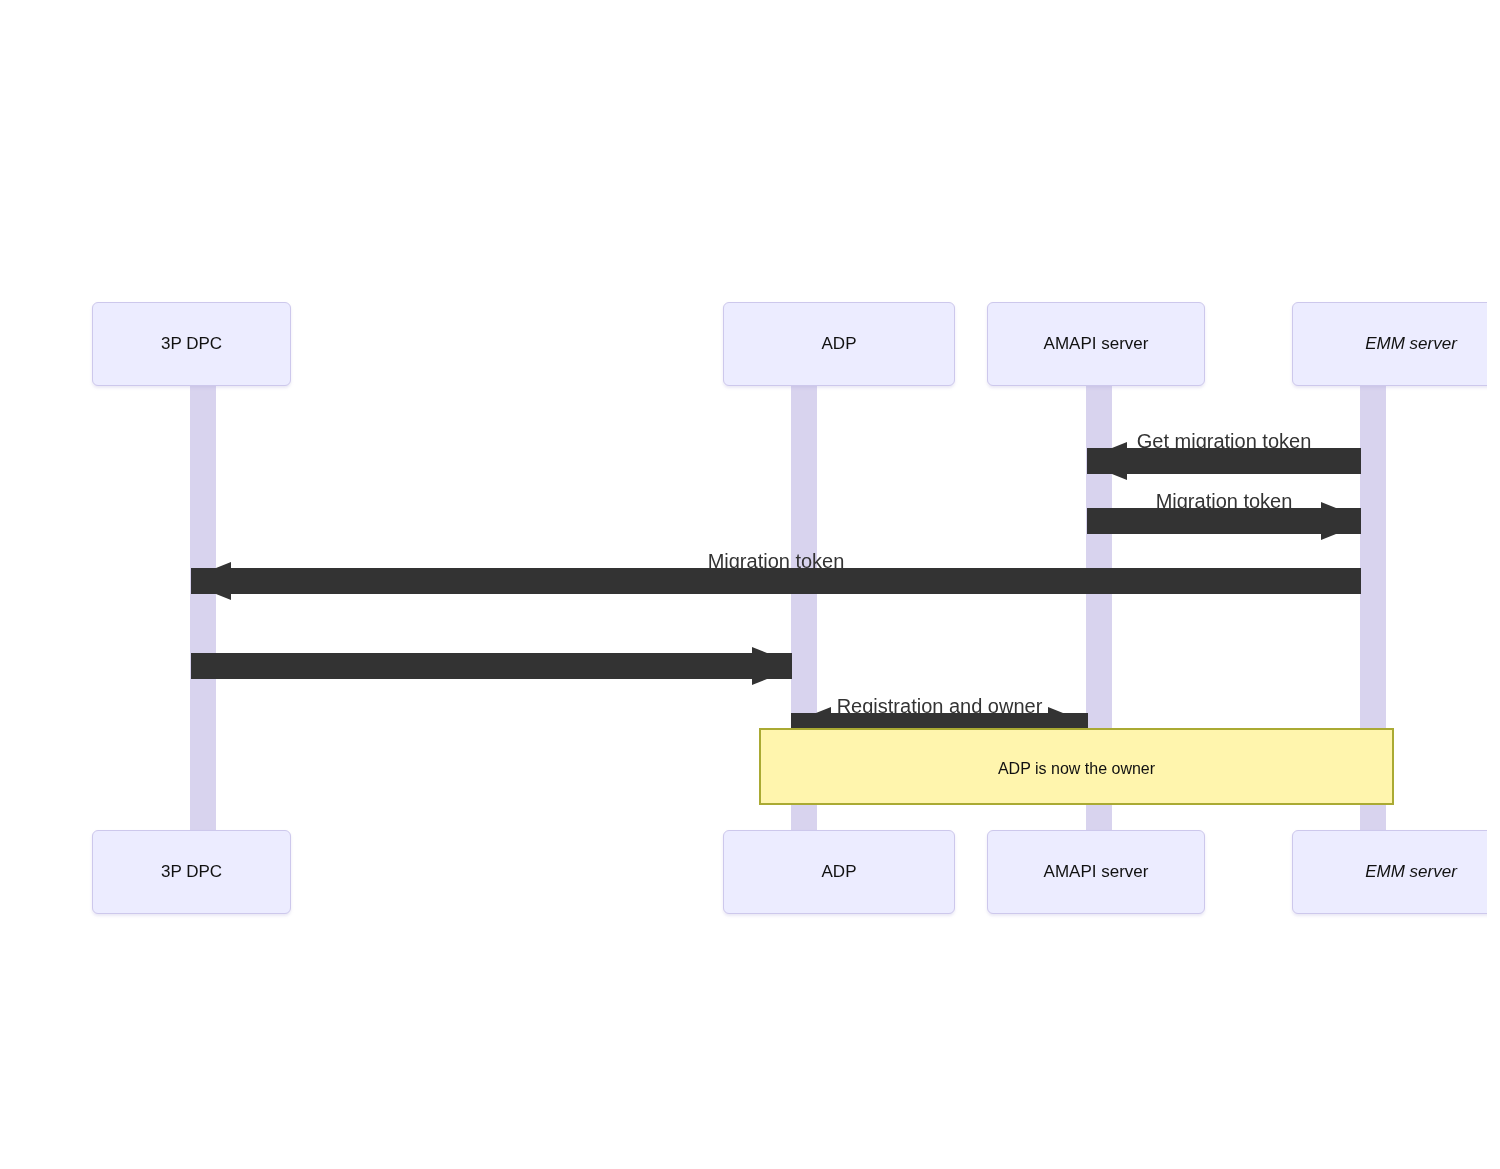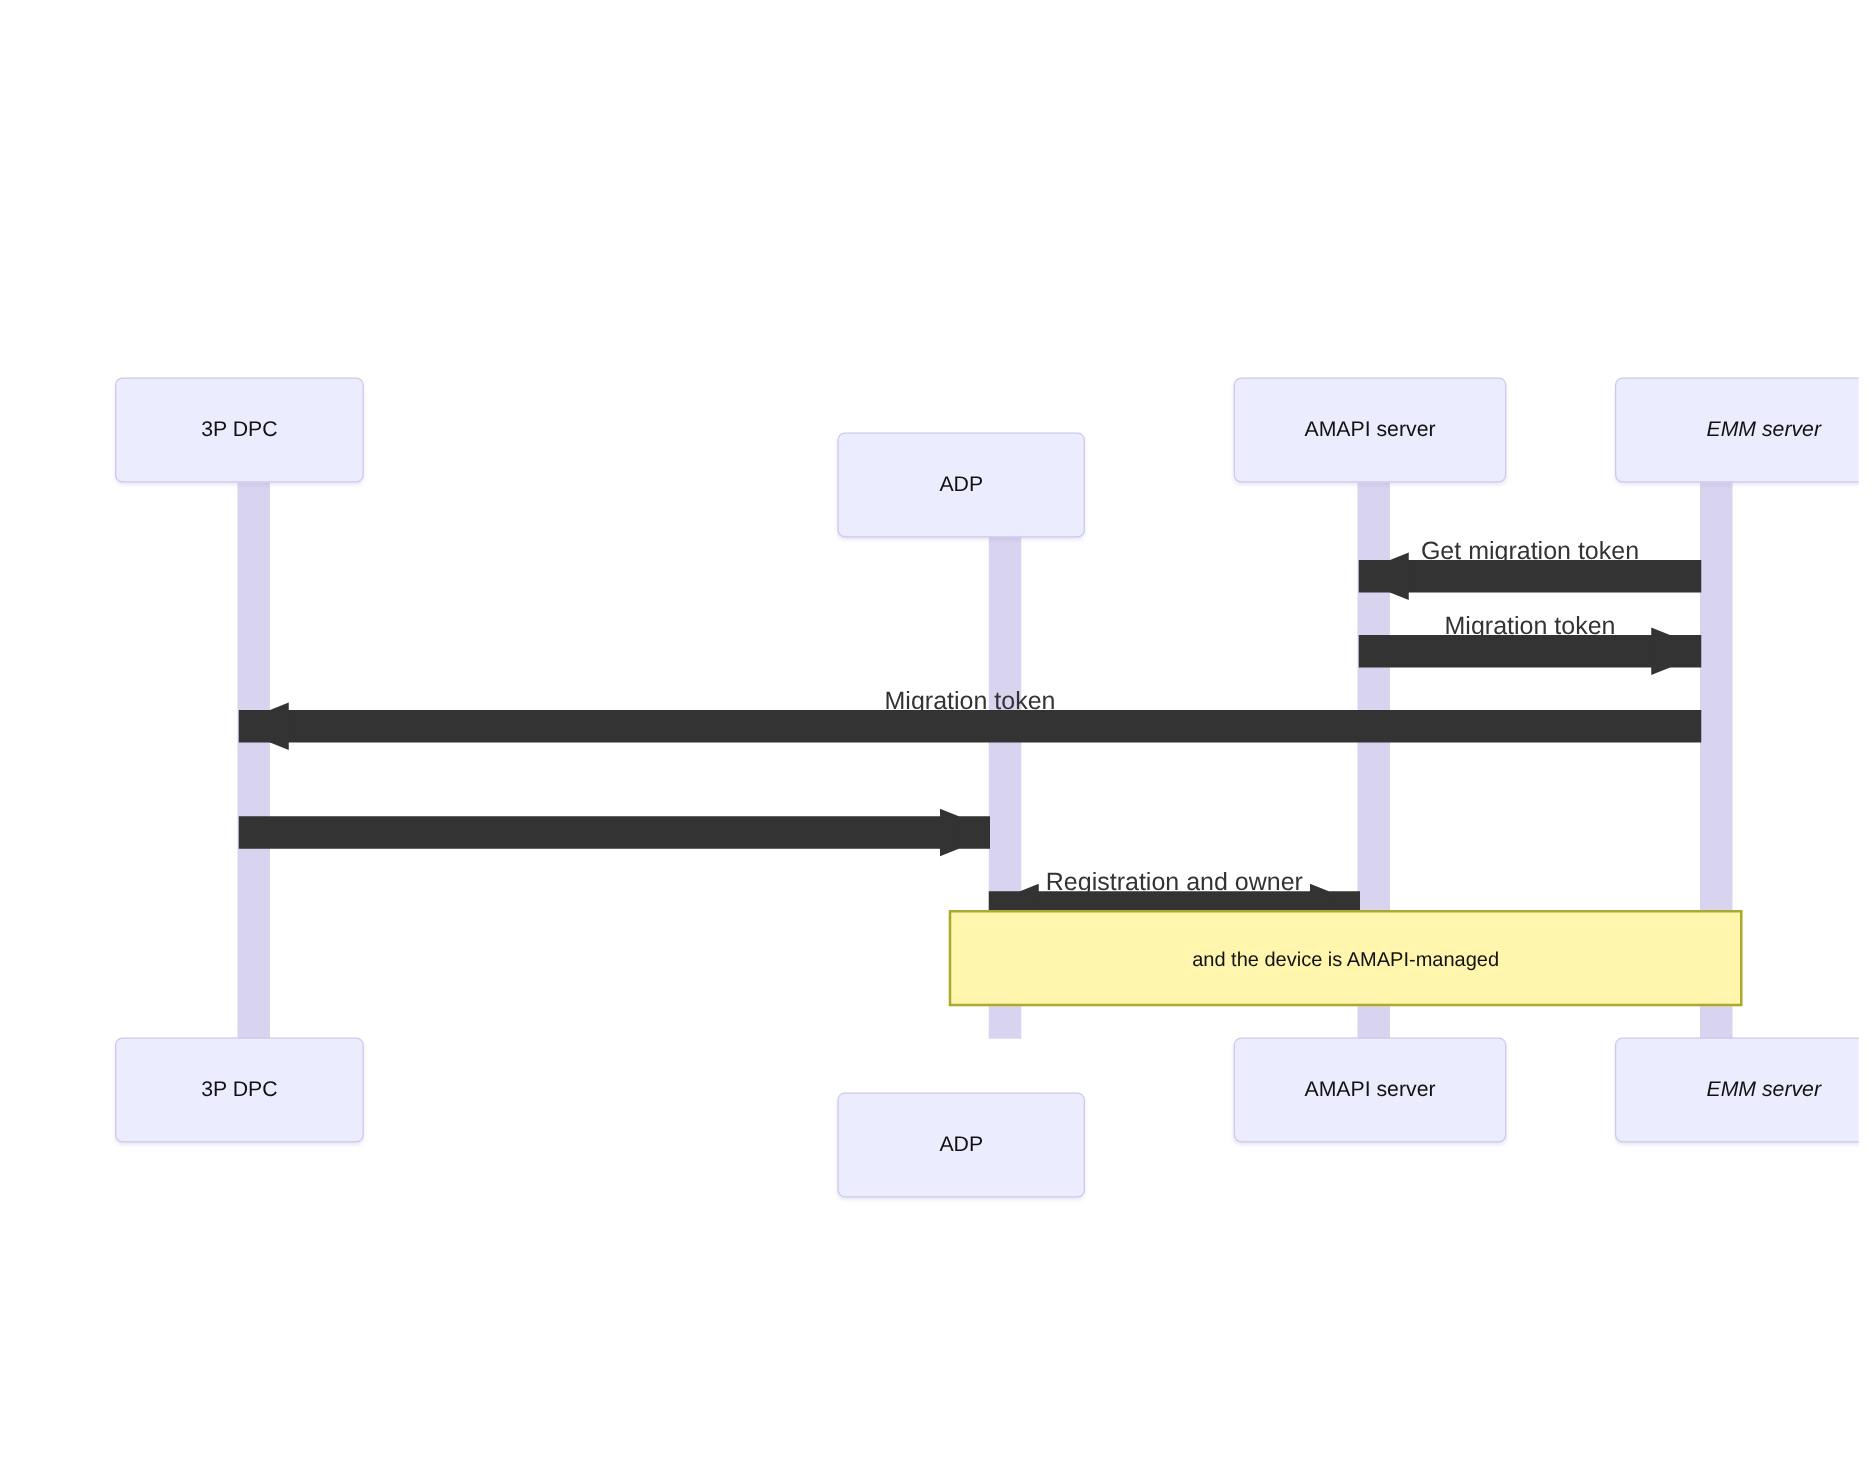--- a/index.html
+++ b/index.html
@@ -49,21 +49,21 @@
     box-shadow: 0 2px 3px rgba(170, 165, 215, 0.25);
     display: flex;
     align-items: center;
     justify-content: center;
     font-size: 17px;
     color: var(--actor-text);
   }
   .row-top { top: 276px; }
   .row-bottom { top: 804px; }
   .a-0 { left: 66px;   width: 199px; }
-  .a-1 { left: 644px;  width: 198px; margin-top: 44px; }
+  .a-1 { left: 697px;  width: 232px; }
   .a-2 { left: 961px;  width: 218px; }
   .a-3 { left: 1266px; width: 238px; font-style: italic; }
 
   
   .msg-label {
     position: absolute;
     text-align: center;
     font-size: 20px;
     line-height: 20px;
     color: var(--message-text);
@@ -159,21 +159,21 @@
     <i class="head head-right"></i>
   </div>
 
   <div class="msg-label m5-label">Registration and owner</div>
   <div class="msg-line m5-line">
     <i class="head head-left"></i>
     <i class="head head-right"></i>
   </div>
 
   <div class="note">
-    <div>and the device is AMAPI-managed</div>
+    <div>ADP is now the owner</div>
   </div>
 
   <div class="actor row-bottom a-0">
     <span>3P DPC</span>
   </div>
   <div class="actor row-bottom a-1">
     <span>ADP</span>
   </div>
   <div class="actor row-bottom a-2">
     <span>AMAPI server</span>

